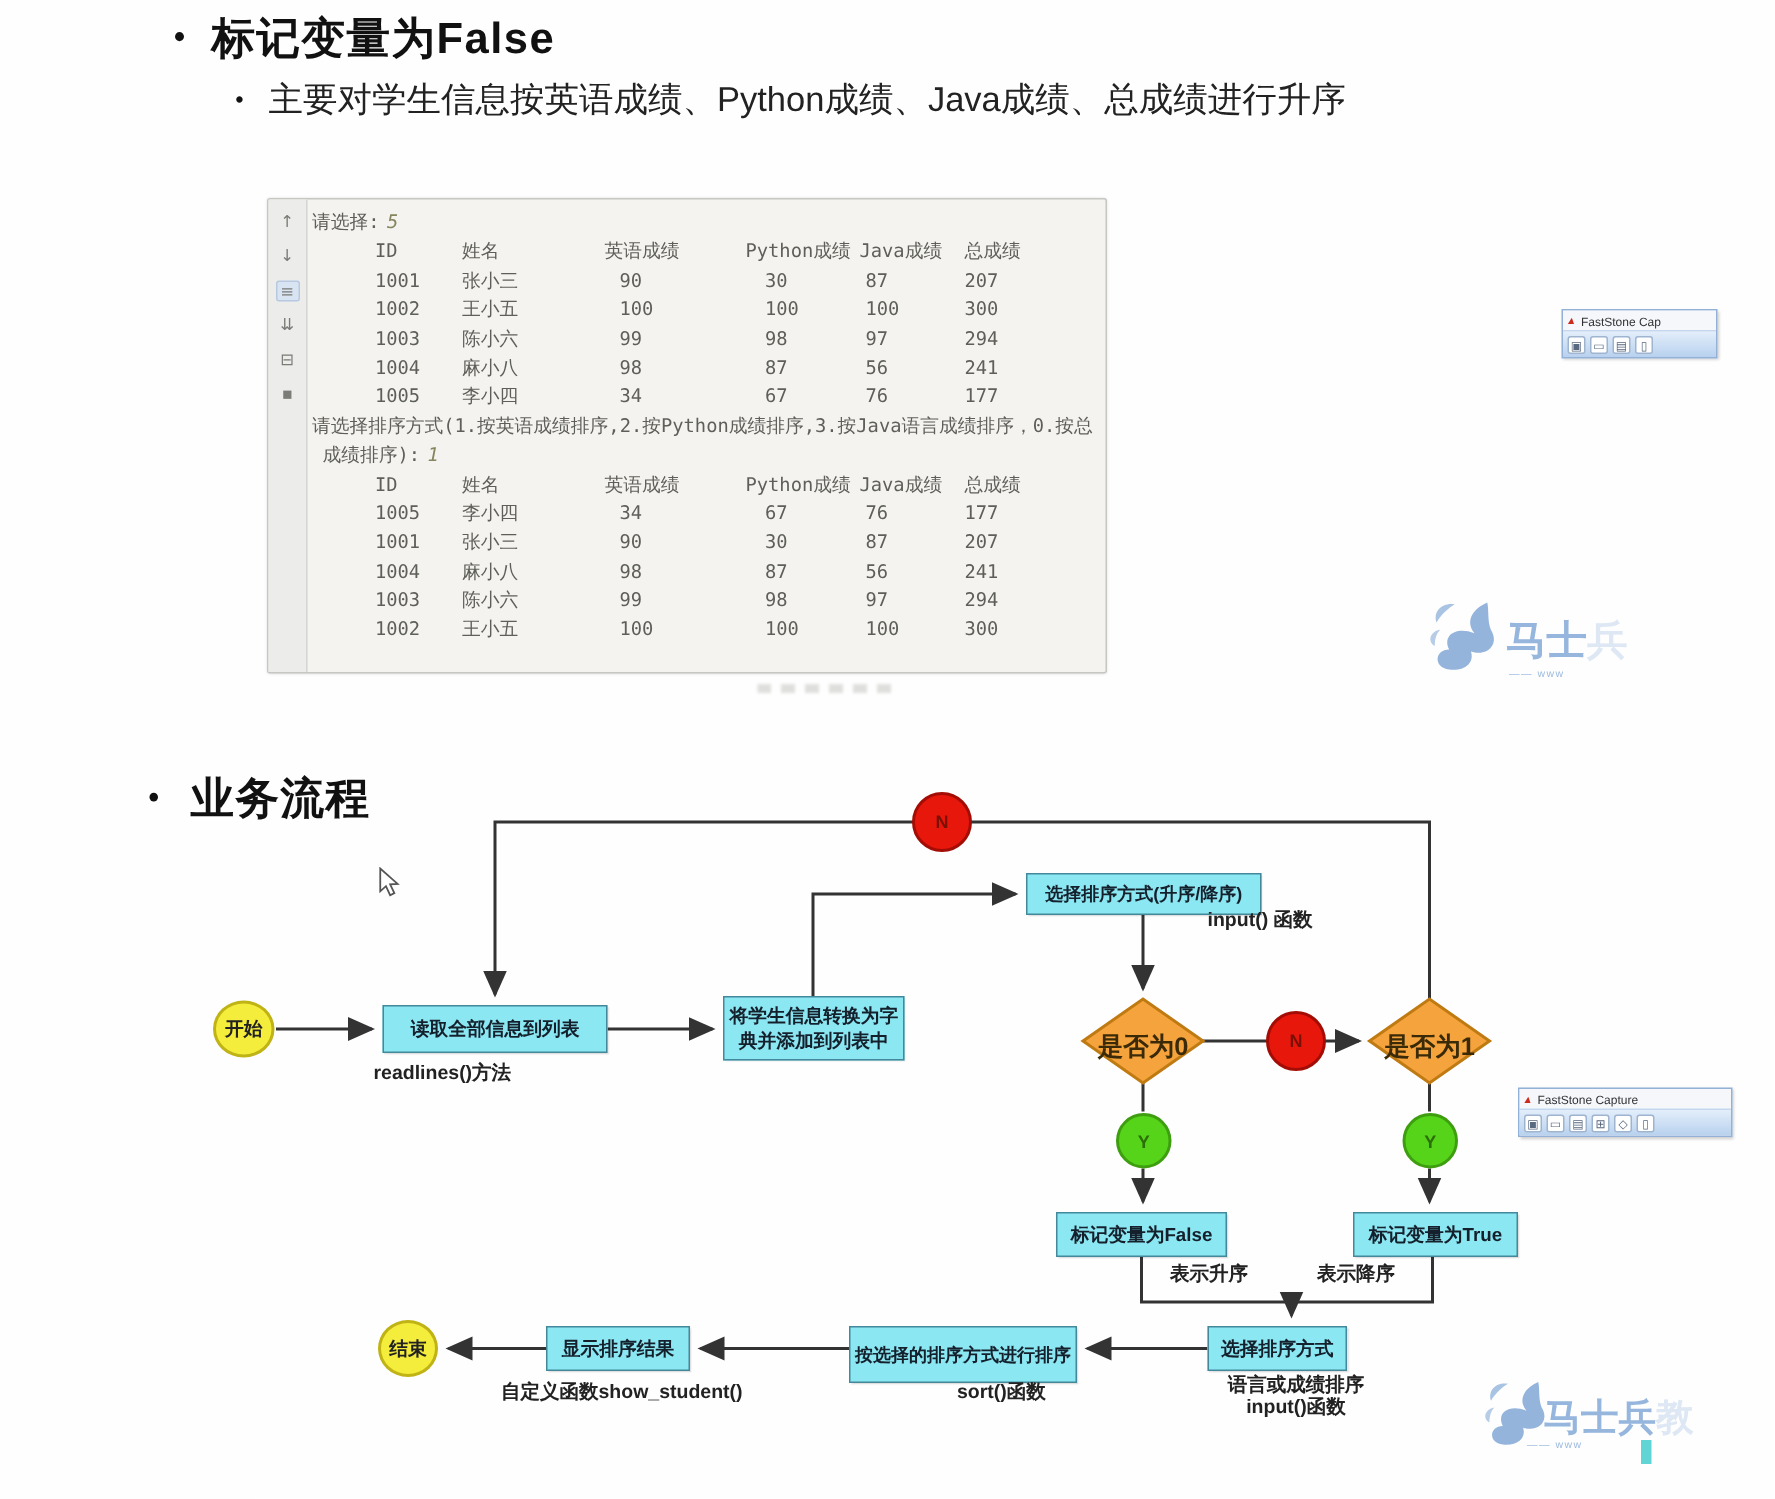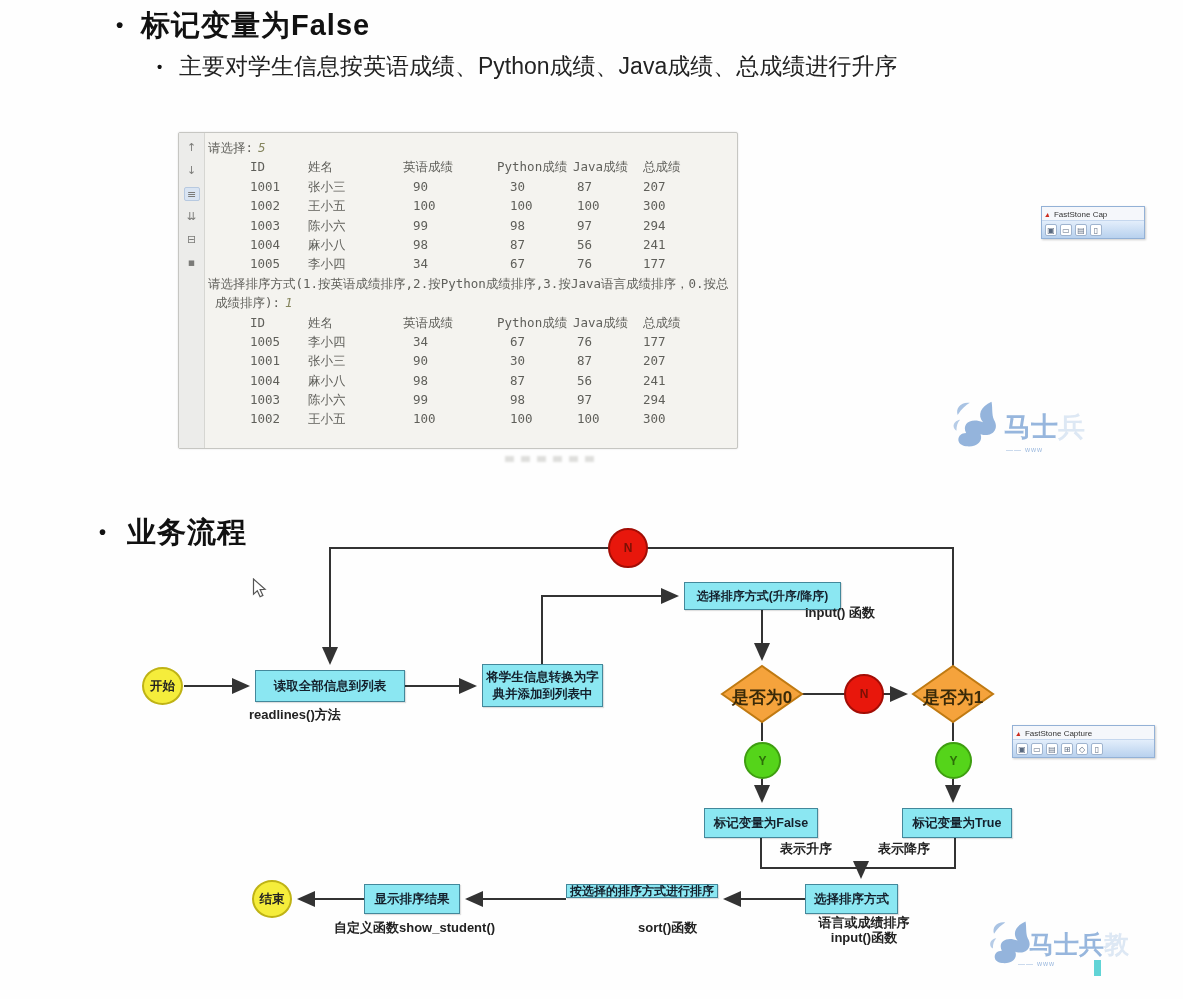--- a/index.html
+++ b/index.html
@@ -242,21 +242,21 @@
   <div class="circ" style="left:935px;top:742px;width:37px;height:37px;background:var(--green);border:2px solid var(--green-border);font-size:12px;color:#2c6e08;">Y</div>
   <div class="cbox" style="left:704px;top:808px;width:114px;height:30px;">标记变量为False</div>
   <div class="lab" style="left:764px;top:840px;margin-left:16px;">表示升序</div>
   <div class="cbox" style="left:902px;top:808px;width:110px;height:30px;">标记变量为True</div>
   <div class="lab" style="left:878px;top:840px;">表示降序</div>
   <div class="cbox" style="left:805px;top:884px;width:93px;height:30px;">选择排序方式</div>
   <div class="lab center2" style="left:800px;top:916px;width:128px;">
     <div>语言或成绩排序</div>
     <div>input()函数</div>
   </div>
-  <div class="cbox" style="left:566px;top:884px;width:152px;height:14px;font-size:12px;">按选择的排序方式进行排序</div>
+  <div class="cbox" style="left:566px;top:884px;width:152px;height:38px;font-size:12px;">按选择的排序方式进行排序</div>
   <div class="lab" style="left:638px;top:919px;">sort()函数</div>
   <div class="cbox" style="left:364px;top:884px;width:96px;height:30px;">显示排序结果</div>
   <div class="lab" style="left:334px;top:919px;">自定义函数show_student()</div>
   <div class="circ" style="left:252px;top:880px;width:40px;height:38px;background:var(--yellow);border:2px solid var(--yellow-border);font-size:12.5px;color:#222;">结束</div>
 
   <div class="fswin" style="left:1041px;top:206px;width:102px;">
     <div class="fs-title">
       <span class="fs-logo">▲</span>
       <span class="fs-name">FastStone Cap</span>
     </div>

